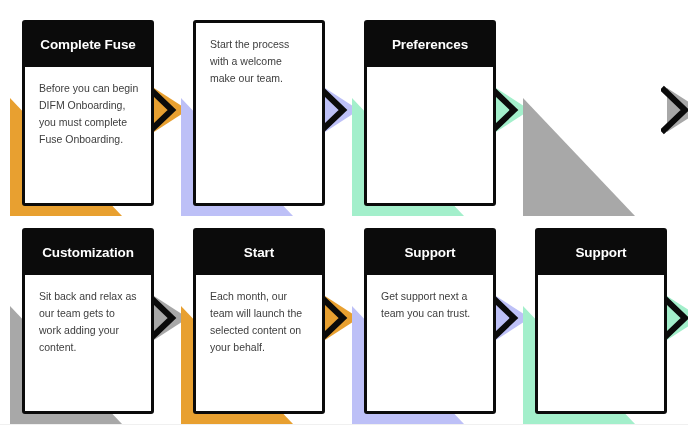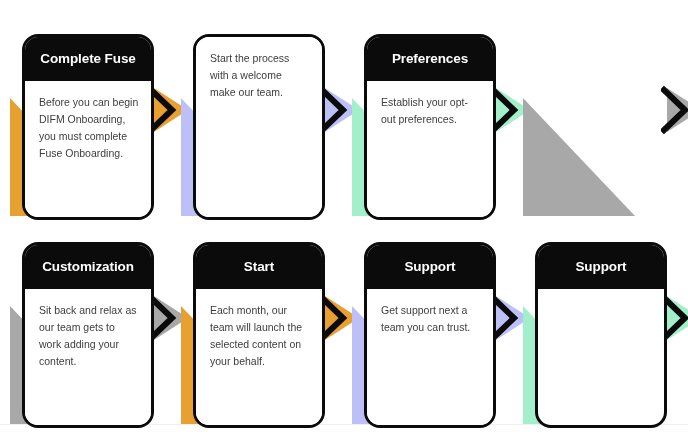--- a/index.html
+++ b/index.html
@@ -53,26 +53,26 @@
     top: 78px;
     width: 44px;
     height: 52px;
     z-index: 1;
   }
   .arrow svg { display: block; width: 44px; height: 52px; }
 
   .card {
     position: absolute;
     left: 16px;
-    top: 28px;
+    top: 14px;
     width: 132px;
     height: 186px;
     background: #ffffff;
     border: 3px solid #0b0b0b;
-    border-radius: 16px;
+    border-radius: 3px;
     z-index: 3;
     overflow: hidden;
     display: flex;
     flex-direction: column;
   }
 
   .card-header {
     background: #0b0b0b;
     color: #ffffff;
     height: 44px;
@@ -151,23 +151,20 @@
         <div class="arrow">
           <svg viewBox="0 0 44 52" xmlns="http://www.w3.org/2000/svg">
             <path d="M6 4 L40 26 L6 48 Z" fill="#A3EFCB"></path>
             <path d="M3 6 L24 26 L3 46" fill="none" stroke="#0b0b0b" stroke-width="6" stroke-linecap="square" stroke-linejoin="miter"></path>
           </svg>
         </div>
         <div class="card">
           <div class="card-header">
             <span class="card-title">Preferences</span>
           </div>
-          <div class="card-body">
-            <p class="card-text">Establish your opt-out preferences.</p>
-          </div>
         </div>
       </div>
       <div class="card-slot r0 c3">
         <div class="tri" style="background: rgb(168, 168, 168);"></div>
         <div class="arrow">
           <svg viewBox="0 0 44 52" xmlns="http://www.w3.org/2000/svg">
             <path d="M6 4 L40 26 L6 48 Z" fill="#A8A8A8"></path>
             <path d="M3 6 L24 26 L3 46" fill="none" stroke="#0b0b0b" stroke-width="6" stroke-linecap="square" stroke-linejoin="miter"></path>
           </svg>
         </div>

